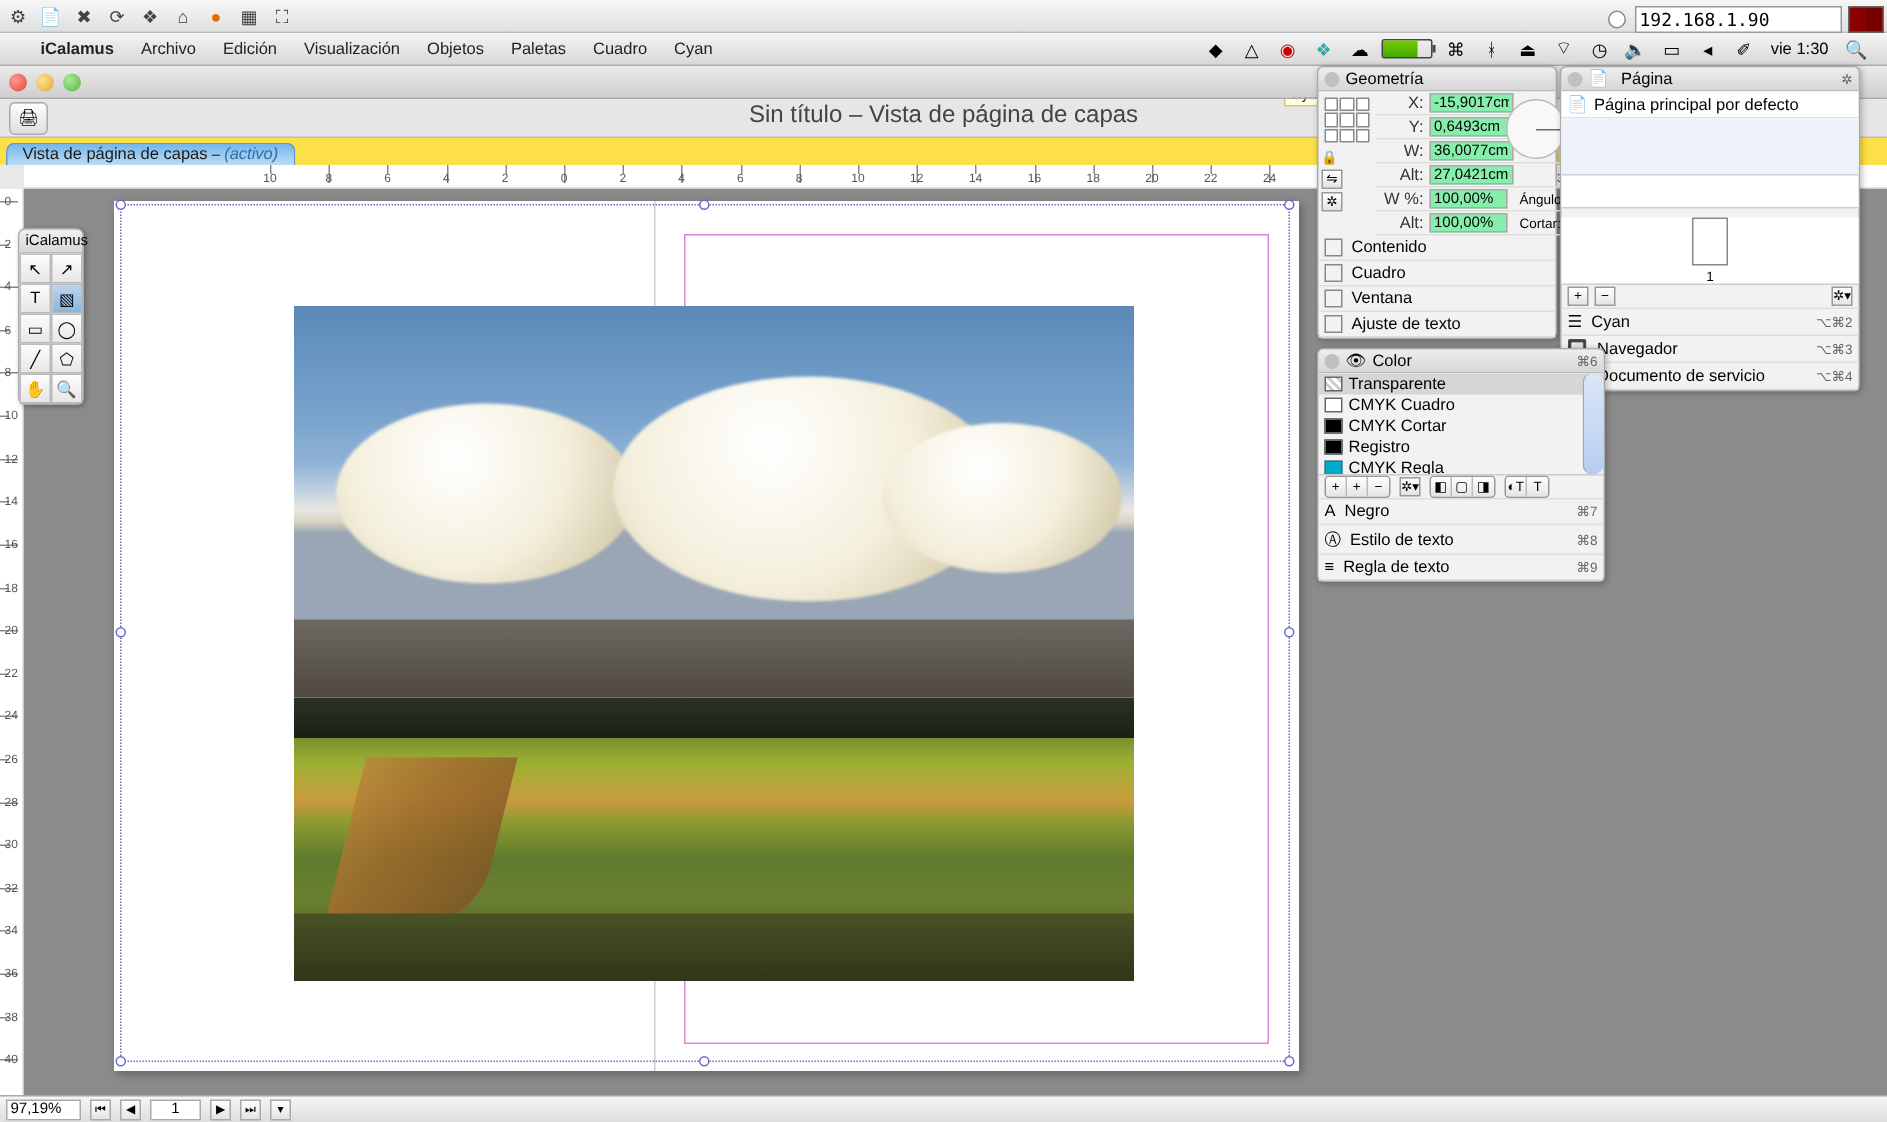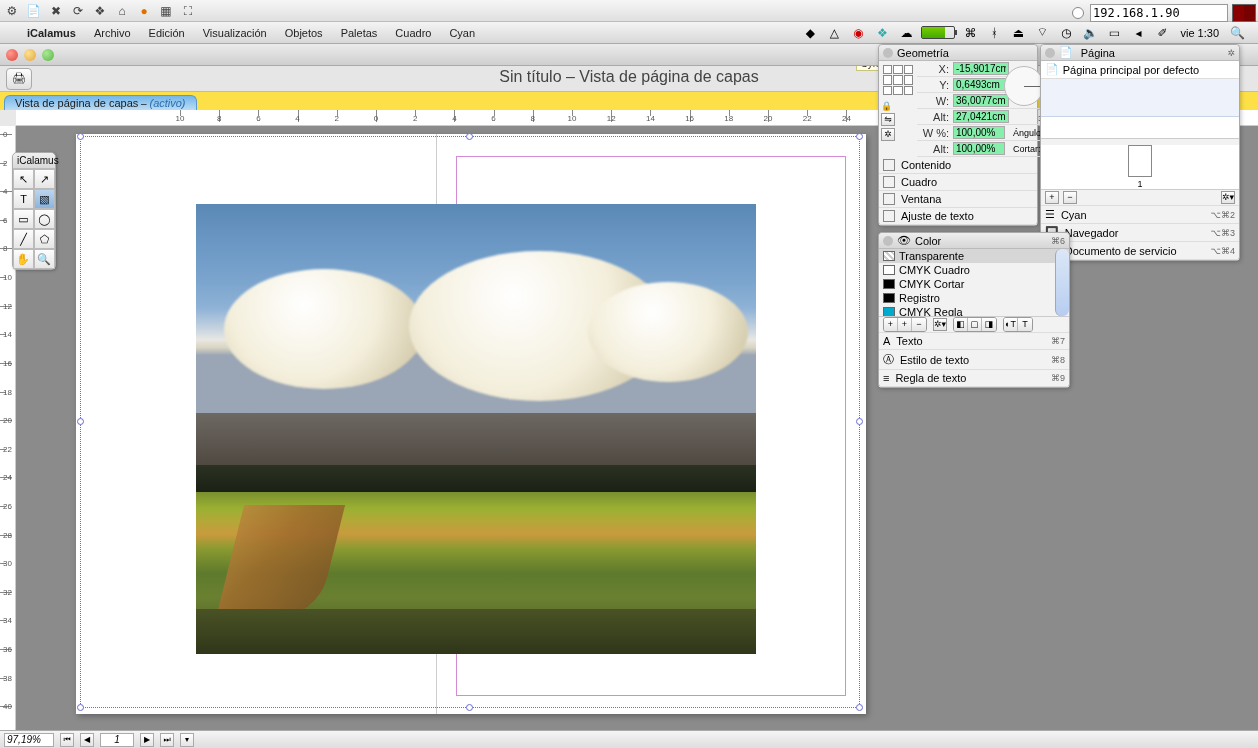--- a/index.html
+++ b/index.html
@@ -109,21 +109,21 @@
 .color-row.sel{background:#d6d6d6;}
 .swatch{width:12px;height:10px;border:1px solid #666;}
 .color-list{max-height:68px;overflow:hidden;border-bottom:1px solid #ccc;position:relative;}
 .clr-scroll{position:absolute;right:0;top:0;bottom:0;width:14px;background:linear-gradient(#dce7f7,#b7cdf0);border-left:1px solid #9ab;border-radius:6px;}
 
 
 .page-thumb{border:1px solid #888;background:#fff;width:24px;height:32px;margin:6px auto 2px;}
 
 
 .statusbar{position:absolute;left:0;right:0;bottom:0;height:18px;background:linear-gradient(#f5f5f5,#dedede);border-top:1px solid #aaa;display:flex;align-items:center;padding:0 4px;gap:6px;font-size:10px;}
-.statusbar input{width:50px;height:14px;font-size:10px;border:1px solid #aaa;padding:0 2px;font-style:italic;}
+.statusbar input{width:50px;height:14px;font-size:10px;border:1px solid #aaa;padding:0 2px;}
 .nav-btn{width:14px;height:14px;border:1px solid #aaa;background:linear-gradient(#fff,#e4e4e4);display:inline-flex;align-items:center;justify-content:center;font-size:8px;}
 
 .mini-btn{width:14px;height:13px;border:1px solid #999;background:linear-gradient(#fff,#e4e4e4);display:inline-flex;align-items:center;justify-content:center;font-size:9px;line-height:1;}
 .seg{display:flex;border:1px solid #999;border-radius:3px;overflow:hidden;}
 .seg .mini-btn{border:none;border-right:1px solid #bbb;}
 .seg .mini-btn:last-child{border-right:none;}
 .lock-icon{width:12px;height:12px;display:inline-block;}
 .lock-icon::before{content:"🔒";font-size:9px;}
 </style>
 </head>
@@ -521,21 +521,21 @@
         <span class="mini-btn">▢</span>
         <span class="mini-btn">◨</span>
       </div>
     <div class="seg">
         <span class="mini-btn">◐T</span>
         <span class="mini-btn">T</span>
       </div>
   </div>
   <div class="sect">
       <span>A</span>
-      <span>Texto</span>
+      <span>Negro</span>
       <span class="shortcut">⌘7</span>
     </div>
   <div class="sect">
       <span>Ⓐ</span>
       <span>Estilo de texto</span>
       <span class="shortcut">⌘8</span>
     </div>
   <div class="sect">
       <span>≡</span>
       <span>Regla de texto</span>

